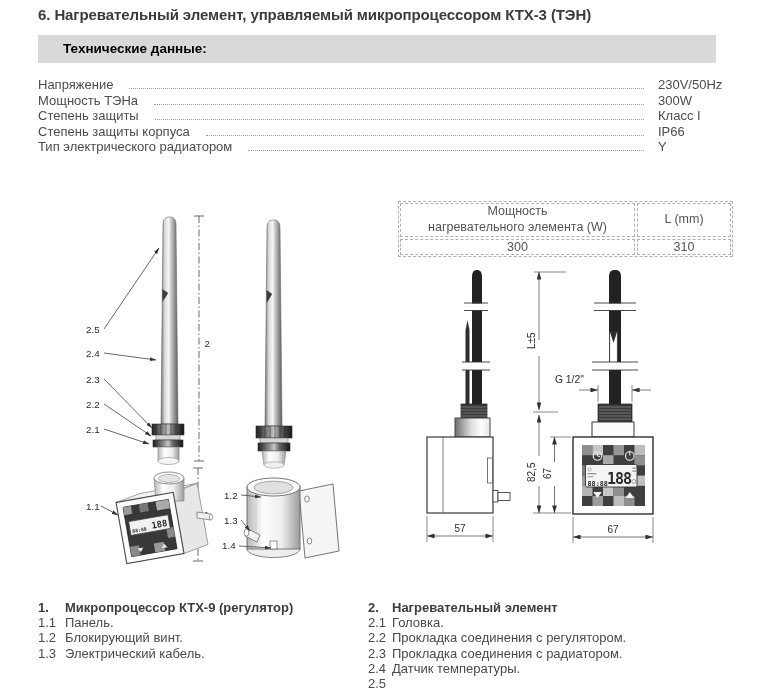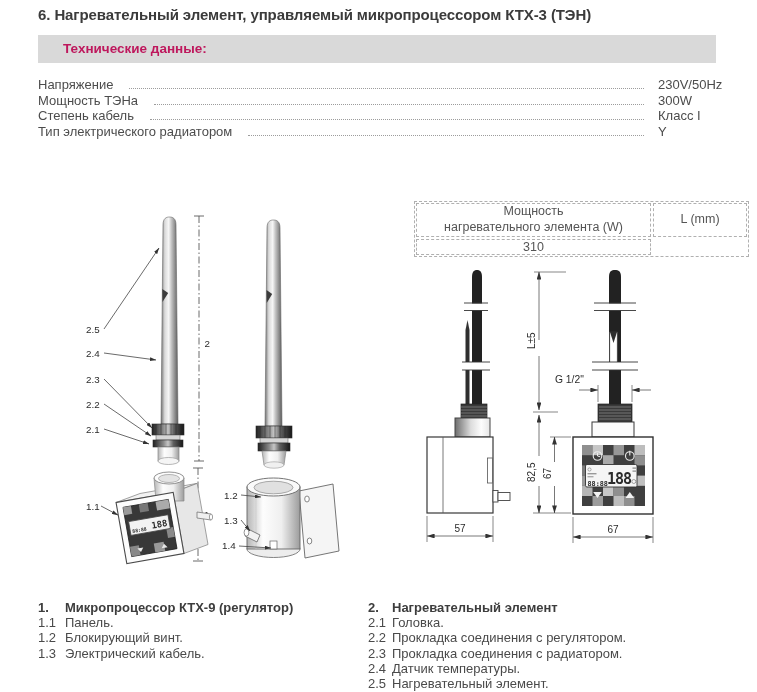--- a/index.html
+++ b/index.html
@@ -7,29 +7,29 @@
     width:757px;height:692px;position:relative;overflow:hidden;
     background:#ffffff;color:#4a4a4a;
     font-family:"Liberation Sans", sans-serif;
   }
   .abs{position:absolute;}
   .page-title{
     left:38px;top:6px;font-size:15px;font-weight:bold;color:#3b3b3b;letter-spacing:-0.1px;white-space:nowrap;
   }
   .secbar{
     left:38px;top:35px;width:653px;height:28px;background:#d9d9d9;
-    padding-left:25px;line-height:28px;font-size:13.5px;font-weight:bold;color:#be185d;
+    padding-left:25px;line-height:28px;font-size:13.5px;font-weight:bold;color:#000000;
   }
   .specs{left:38px;top:77px;width:686px;font-size:13px;color:#4c4c4c;}
   .srow{display:flex;align-items:flex-end;height:15.4px;gap:11px;}
   .slabel{white-space:nowrap;}
   .sdots{flex:1 1 auto;border-bottom:1px dotted #9c9c9c;margin:0 3px 3px 5px;align-self:flex-end;height:4px;}
   .svalue{flex:0 0 66px;white-space:nowrap;}
   .ptable{
-    left:414px;top:201px;border:1px dashed #b0b0b0;padding:1px;background:#fff;
+    left:398px;top:201px;border:1px dashed #b0b0b0;padding:1px;background:#fff;
     display:grid;grid-template-columns:235px 94px;gap:2px;
     font-size:12.5px;color:#555;text-align:center;
   }
   .ptable .cell{border:1px dashed #b0b0b0;display:flex;align-items:center;justify-content:center;}
   .ptable .hcell{height:32px;white-space:pre-line;line-height:1.25;}
   .ptable .vcell{height:14px;}
   .legend{font-size:13px;color:#4a4a4a;}
   .lg1{left:38px;top:600px;width:325px;}
   .lg2{left:368px;top:600px;width:375px;}
   .lrow{display:flex;align-items:baseline;height:15.2px;white-space:nowrap;}
@@ -54,35 +54,41 @@
       <span class="slabel">Напряжение</span>
       <span class="sdots"></span>
       <span class="svalue">230V/50Hz</span>
     </div>
   <div class="srow">
       <span class="slabel">Мощность ТЭНа</span>
       <span class="sdots"></span>
       <span class="svalue">300W</span>
     </div>
   <div class="srow">
-      <span class="slabel">Степень кабель</span>
+      <span class="slabel">Степень защиты</span>
       <span class="sdots"></span>
       <span class="svalue">Класс I</span>
+    </div>
+  <div class="srow">
+      <span class="slabel">Степень защиты корпуса</span>
+      <span class="sdots"></span>
+      <span class="svalue">IP66</span>
     </div>
   <div class="srow">
       <span class="slabel">Тип электрического радиатором</span>
       <span class="sdots"></span>
       <span class="svalue">Y</span>
     </div>
 </div>
 
 <div class="abs ptable">
   <div class="cell hcell">Мощность
 нагревательного элемента (W)</div>
   <div class="cell hcell">L (mm)</div>
+  <div class="cell vcell">300</div>
   <div class="cell vcell">310</div>
 </div>
 
 <svg class="drawing" width="757" height="692" viewBox="0 0 757 692">
   <defs>
     <linearGradient id="gchrome" x1="0" y1="0" x2="1" y2="0">
       <stop offset="0" stop-color="#6f6f6f"></stop>
         <stop offset="0.22" stop-color="#d9d9d9"></stop>
       <stop offset="0.45" stop-color="#f6f6f6"></stop>
         <stop offset="0.62" stop-color="#c2c2c2"></stop>
@@ -362,15 +368,14 @@
   <div class="lrow">
       <span class="lnum">2.3</span>
       <span>Прокладка соединения с радиатором.</span>
     </div>
   <div class="lrow">
       <span class="lnum">2.4</span>
       <span>Датчик температуры.</span>
     </div>
   <div class="lrow">
       <span class="lnum">2.5</span>
-      <span>Нагревательный элемент.</span>
     </div>
 </div>
 
 </body></html>

